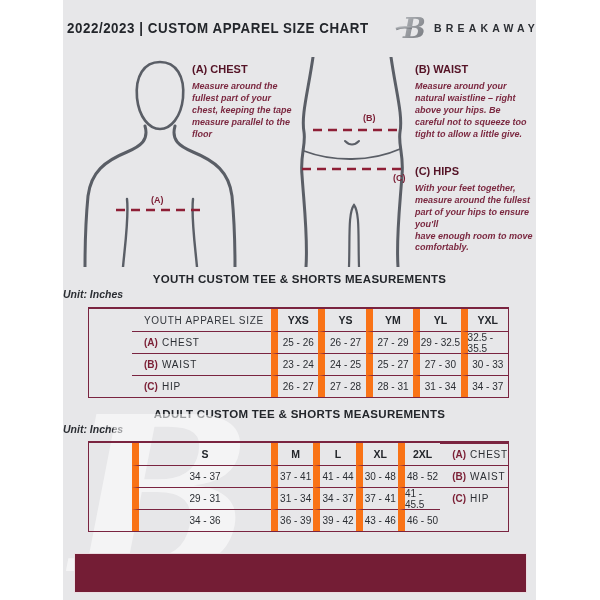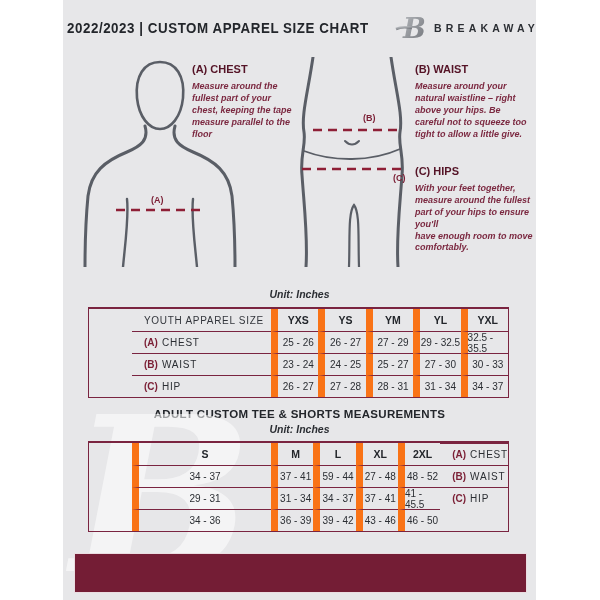--- a/index.html
+++ b/index.html
@@ -24,21 +24,21 @@
   .fig-label { position: absolute; font-size: 9px; font-weight: 800; color: #7b1f35; }
   .guide-block { position: absolute; }
   .guide-heading { font-size: 11px; font-weight: 800; color: #551427; margin-bottom: 6px; }
   .guide-body { font-size: 9px; font-style: italic; font-weight: 600;
     color: #7b2840; line-height: 1.32; }
   .pre-line { white-space: pre-line; }
 
   
   .section-title { position: absolute; width: 100%; text-align: center;
     font-size: 11.5px; font-weight: 800; color: #23262b; letter-spacing: 0.3px; }
-  .section-unit { position: absolute; width: 100%; text-align: center;
+  .section-unit { position: absolute; width: 100%; text-align: left;
     font-size: 10.5px; font-style: italic; font-weight: 700; color: #2b2e33; }
 
   
   .size-table { position: absolute; left: 25px; width: 421px;
     display: grid; grid-template-columns: 139px repeat(5, 1fr);
     border: 1px solid #7a2440; border-top-width: 2px; z-index: 2; padding-left: 43px; }
   .cell { height: 22px; display: flex; align-items: center; justify-content: center;
     font-size: 10px; color: #2b2e33; border-left: 7px solid #f97316;
     border-top: 1px solid #7a2440; }
   .cell.first { justify-content: flex-start; padding-left: 12px; border-left: none; }
@@ -116,20 +116,21 @@
       <div class="guide-heading">(C) HIPS</div>
       <div class="guide-body pre-line">With your feet together, measure around the fullest part of your hips to ensure you'll
 have enough room to move comfortably.</div>
     </div>
     <div class="guide-block" style="left:352px; top:8px; width:112px;">
       <div class="guide-heading">(B) WAIST</div>
       <div class="guide-body">Measure around your natural waistline – right above your hips. Be careful not to squeeze too tight to allow a little give.</div>
     </div>
   </div>
 
+  <div class="section-title" style="top:273px;">YOUTH CUSTOM TEE &amp; SHORTS MEASUREMENTS</div>
   <div class="section-unit" style="top:288px;">Unit: Inches</div>
 
   <div class="size-table" style="top:307px;">
     <div class="cell first head">
       <span class="apparel-size-label">YOUTH APPAREL SIZE</span>
       </div>
     <div class="cell head size-head">YXS</div>
     <div class="cell head size-head">YS</div>
     <div class="cell head size-head">YM</div>
     <div class="cell head size-head">YL</div>
@@ -177,22 +178,22 @@
     <div class="cell head size-head">L</div>
     <div class="cell head size-head">XL</div>
     <div class="cell head size-head">2XL</div>
 
     <div class="cell first">
       <span class="row-label-prefix">(A)</span>
       <span class="row-label-name">CHEST</span>
       </div>
     <div class="cell">34 - 37</div>
     <div class="cell">37 - 41</div>
-    <div class="cell">59 - 44</div>
-    <div class="cell">27 - 48</div>
+    <div class="cell">41 - 44</div>
+    <div class="cell">30 - 48</div>
     <div class="cell">48 - 52</div>
 
     <div class="cell first">
       <span class="row-label-prefix">(B)</span>
       <span class="row-label-name">WAIST</span>
       </div>
     <div class="cell">29 - 31</div>
     <div class="cell">31 - 34</div>
     <div class="cell">34 - 37</div>
     <div class="cell">37 - 41</div>

